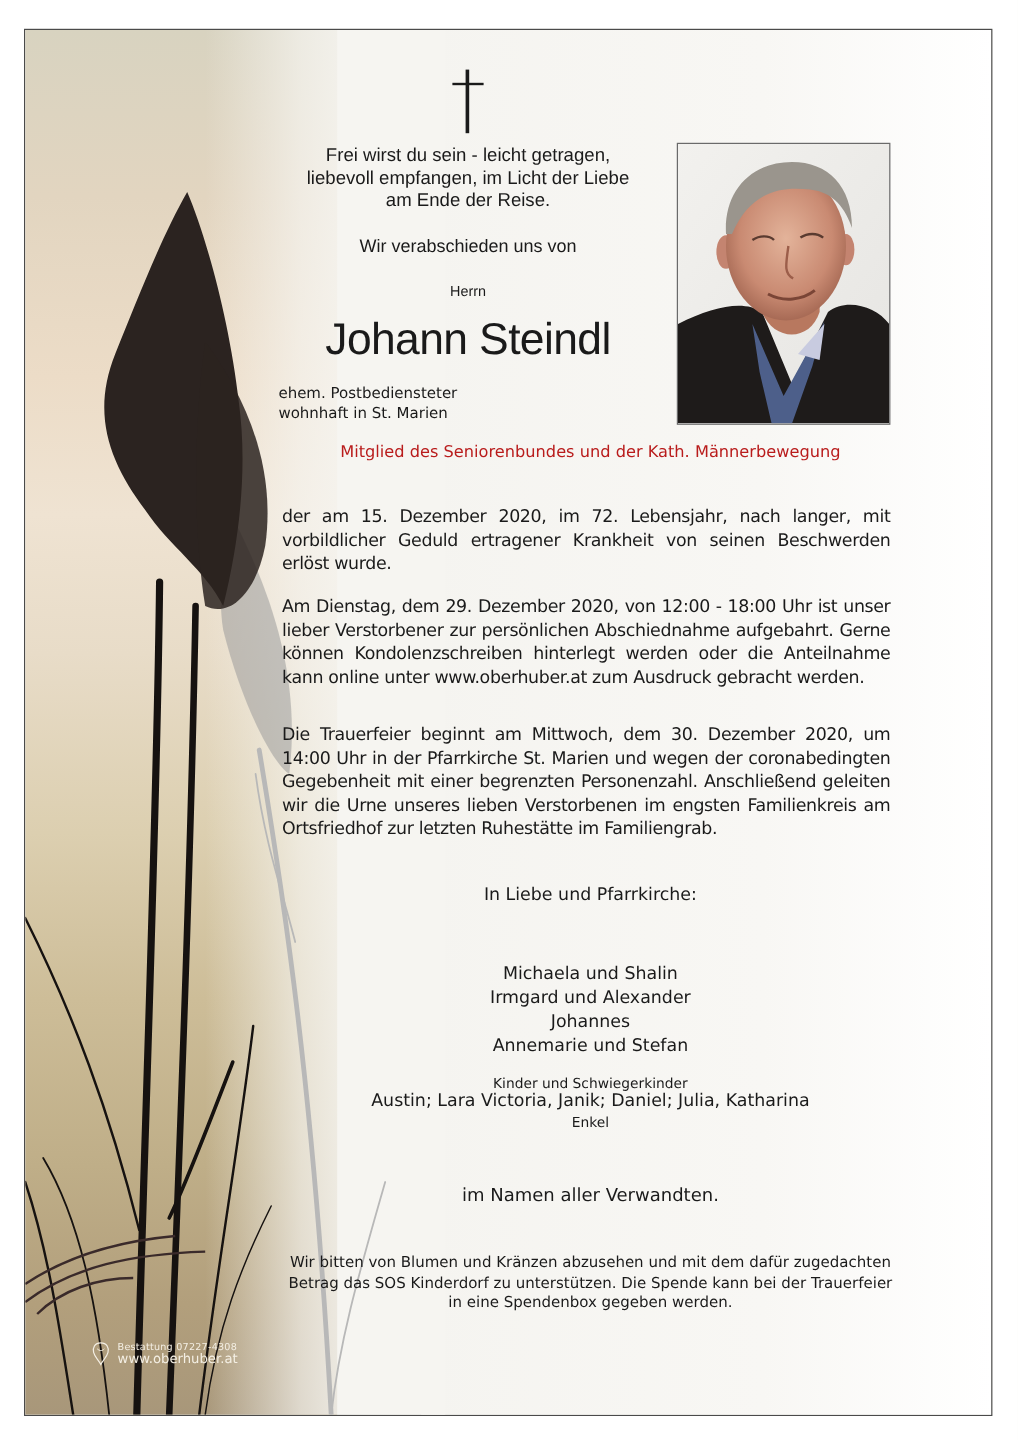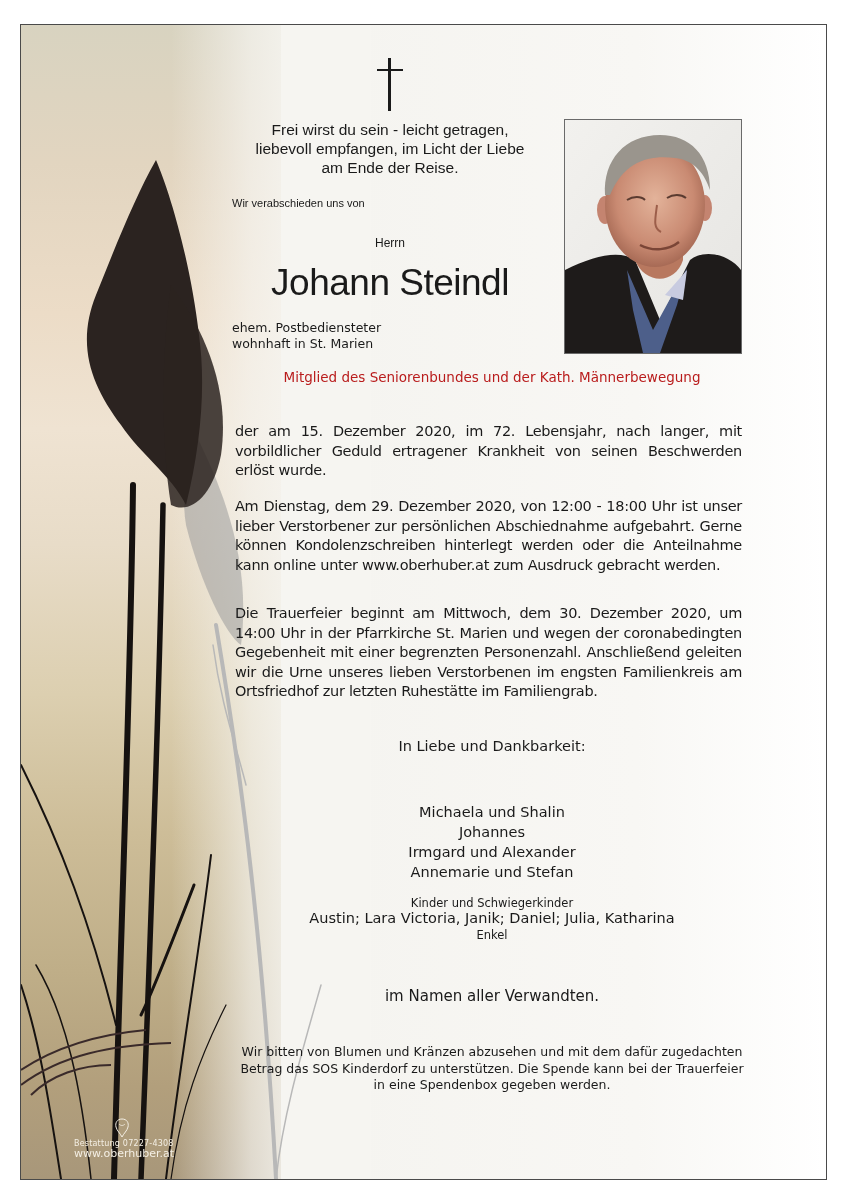--- a/index.html
+++ b/index.html
@@ -94,23 +94,23 @@
       text-align: center;
       font-family: "Liberation Sans", sans-serif;
       font-size: 15.5px;
       line-height: 19px;
       color: #1a1a1a;
     }
     .farewell {
       position: absolute;
       left: 232px; top: 197px;
       width: 316px;
-      text-align: left;
+      text-align: center;
       font-family: "Liberation Sans", sans-serif;
-      font-size: 11px;
+      font-size: 15px;
       color: #1a1a1a;
     }
     .herrn {
       position: absolute;
       left: 232px; top: 236px;
       width: 316px;
       text-align: center;
       font-family: "Liberation Sans", sans-serif;
       font-size: 12px;
       color: #1a1a1a;
@@ -201,21 +201,20 @@
       line-height: 16.5px;
     }
 
     .logo {
       position: absolute;
       left: 74px;
       top: 1117px;
       display: flex;
       align-items: center;
       color: #f4efe4;
-      flex-direction: column;
     }
     .logo .emblem {
       width: 20px; height: 22px;
       margin-right: 4px;
     }
     .logo .line1 {
       font-size: 8px;
       line-height: 9px;
       letter-spacing: 0.2px;
     }
@@ -326,26 +325,26 @@
       <path d="M92 85 C 90 100, 88 108, 96 112" stroke="#9c5e4a" stroke-width="2" fill="none"></path>
 
       <path d="M75 125 C 88 132, 104 130, 114 122" stroke="#7a4536" stroke-width="2.5" fill="none"></path>
     </svg>
   </div>
 
   <div class="body-text p1">der am 15. Dezember 2020, im 72. Lebensjahr, nach langer, mit vorbildlicher Geduld ertragener Krankheit von seinen Beschwerden erlöst wurde.</div>
   <div class="body-text p2">Am Dienstag, dem 29. Dezember 2020, von 12:00 - 18:00 Uhr ist unser lieber Verstorbener zur persönlichen Abschiednahme aufgebahrt. Gerne können Kondolenzschreiben hinterlegt werden oder die Anteilnahme kann online unter www.oberhuber.at zum Ausdruck gebracht werden.</div>
   <div class="body-text p3">Die Trauerfeier beginnt am Mittwoch, dem 30. Dezember 2020, um 14:00 Uhr in der Pfarrkirche St. Marien und wegen der coronabedingten Gegebenheit mit einer begrenzten Personenzahl. Anschließend geleiten wir die Urne unseres lieben Verstorbenen im engsten Familienkreis am Ortsfriedhof zur letzten Ruhestätte im Familiengrab.</div>
 
-  <div class="closing thanks">In Liebe und Dankbarkeit:</div>
+  <div class="closing thanks">In Liebe und Pfarrkirche:</div>
 
   <div class="closing family">
     <div>Michaela und Shalin</div>
+    <div>Irmgard und Alexander</div>
     <div>Johannes</div>
-    <div>Irmgard und Alexander</div>
     <div>Annemarie und Stefan</div>
     <div class="role">Kinder und Schwiegerkinder</div>
   </div>
 
   <div class="closing grandkids">
     <div>Austin; Lara Victoria, Janik; Daniel; Julia, Katharina</div>
     <div class="role">Enkel</div>
   </div>
 
   <div class="closing relatives">im Namen aller Verwandten.</div>

